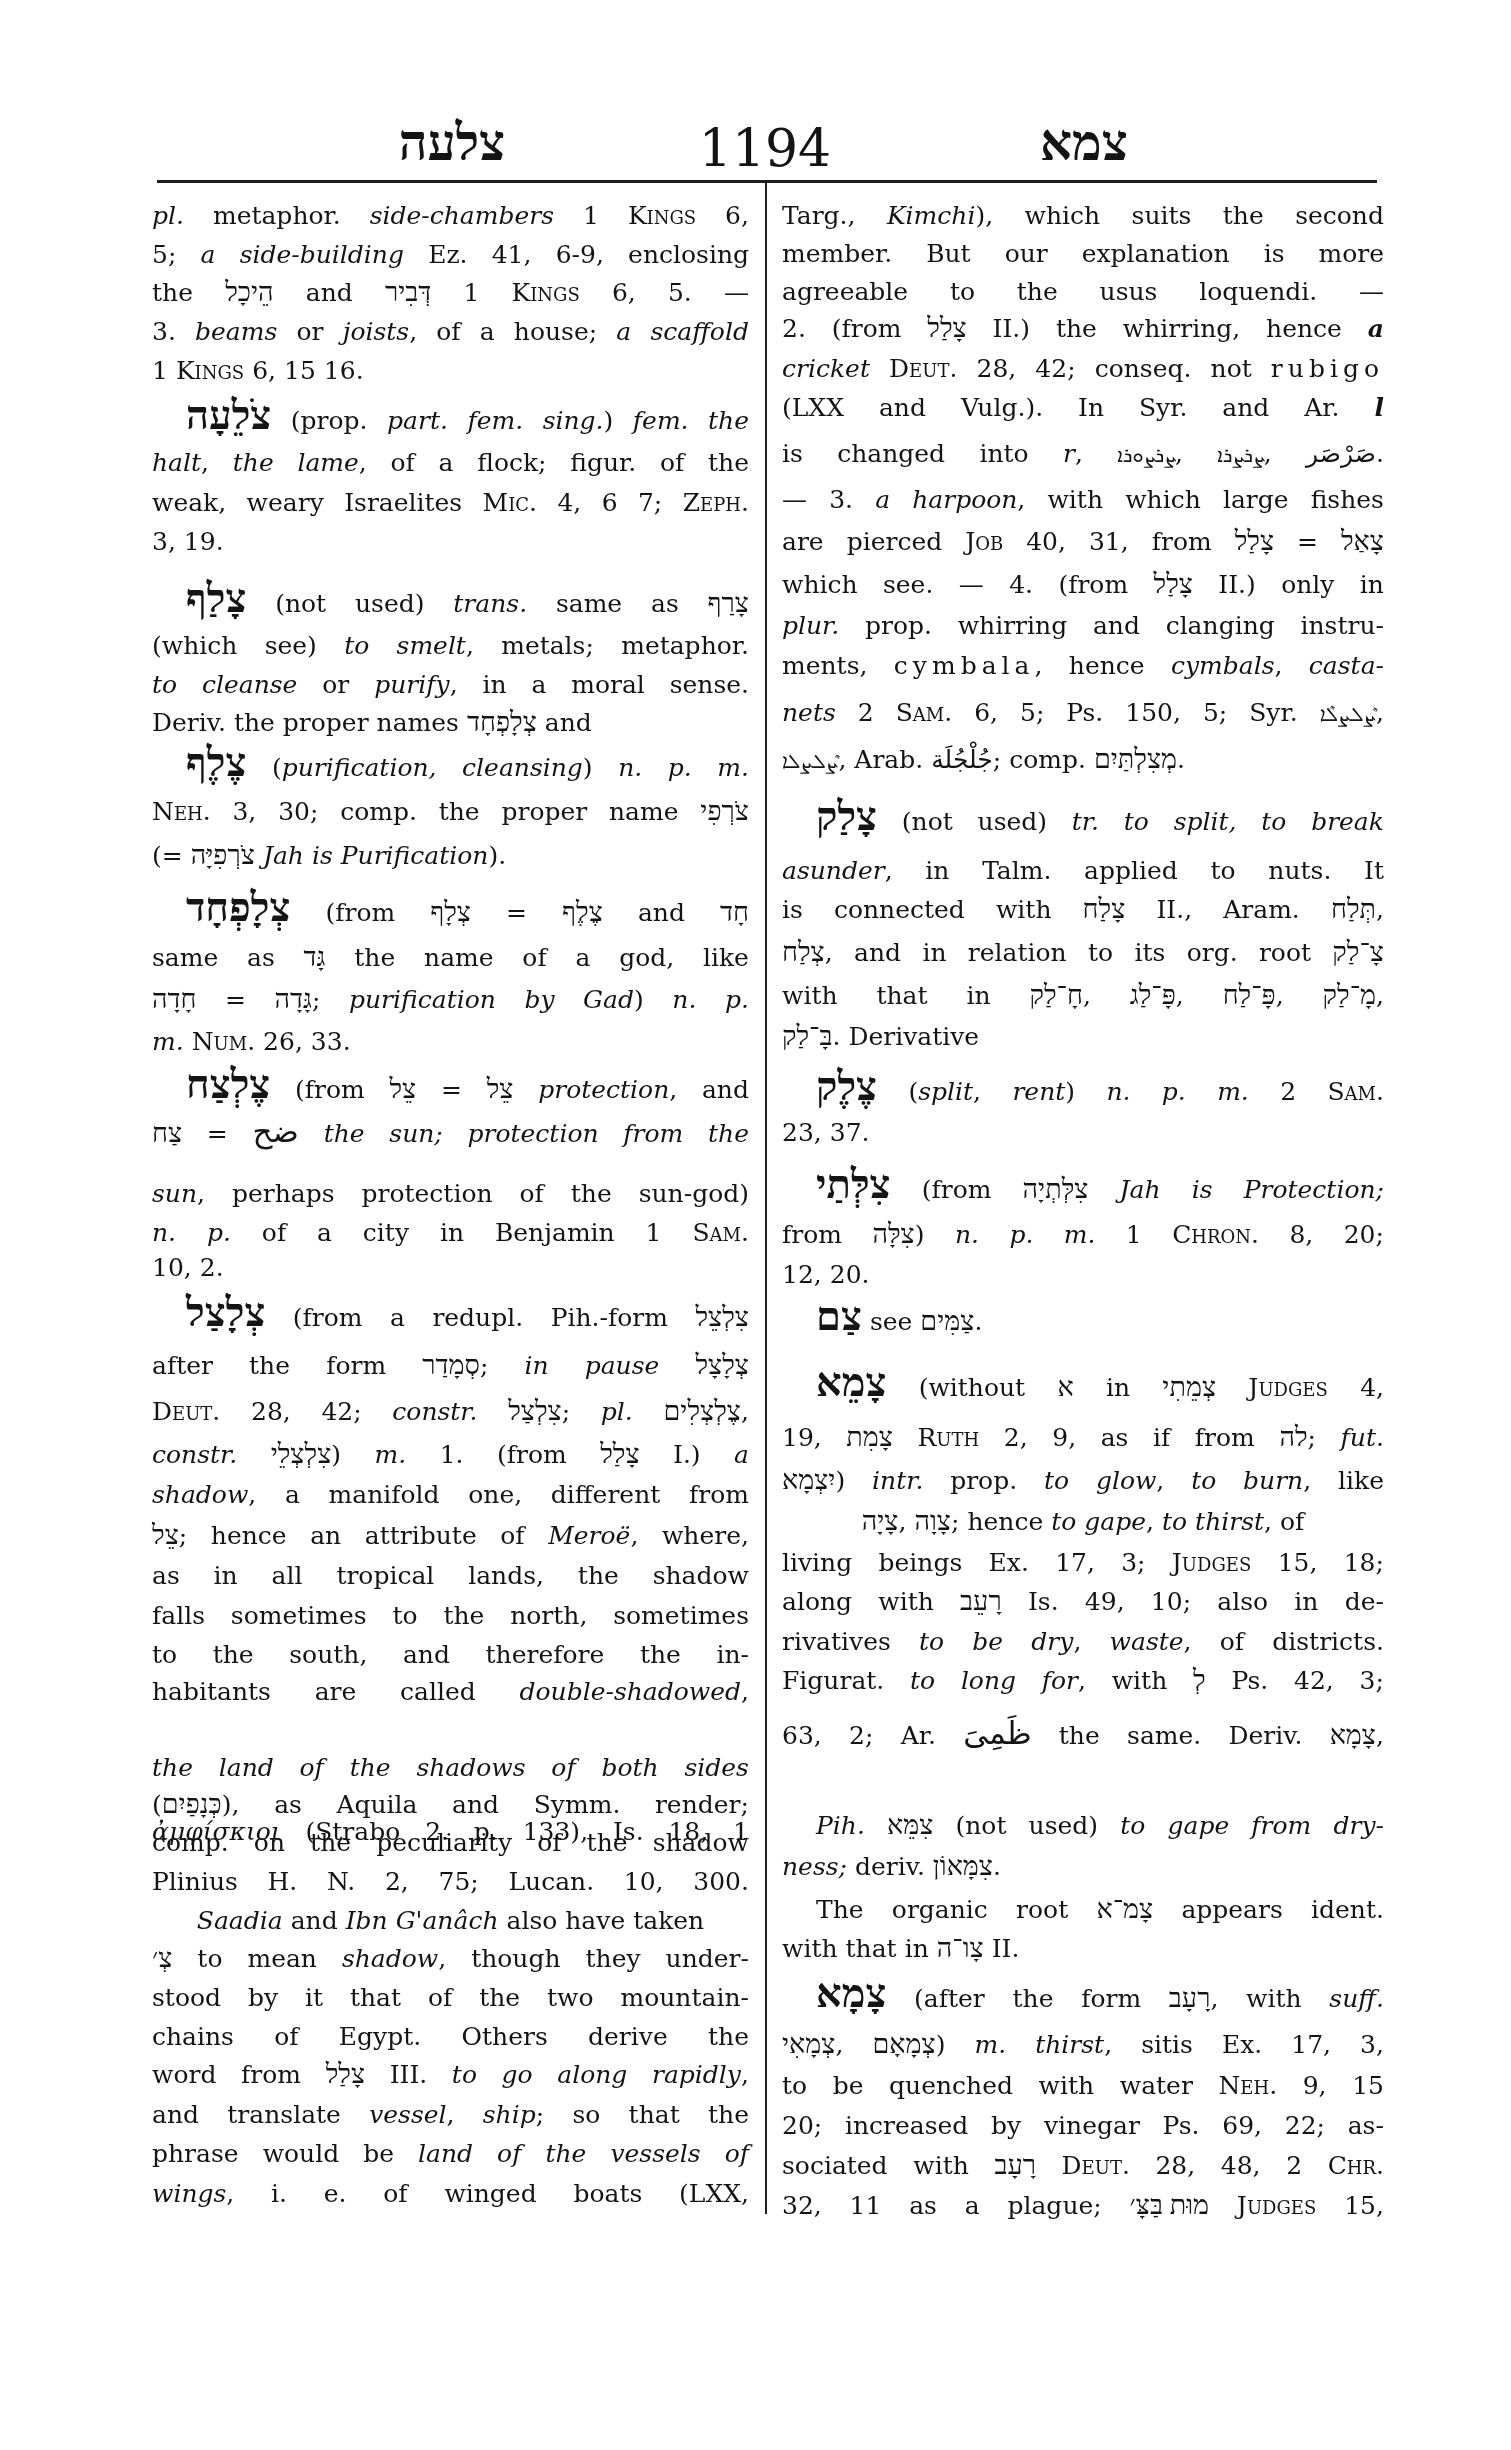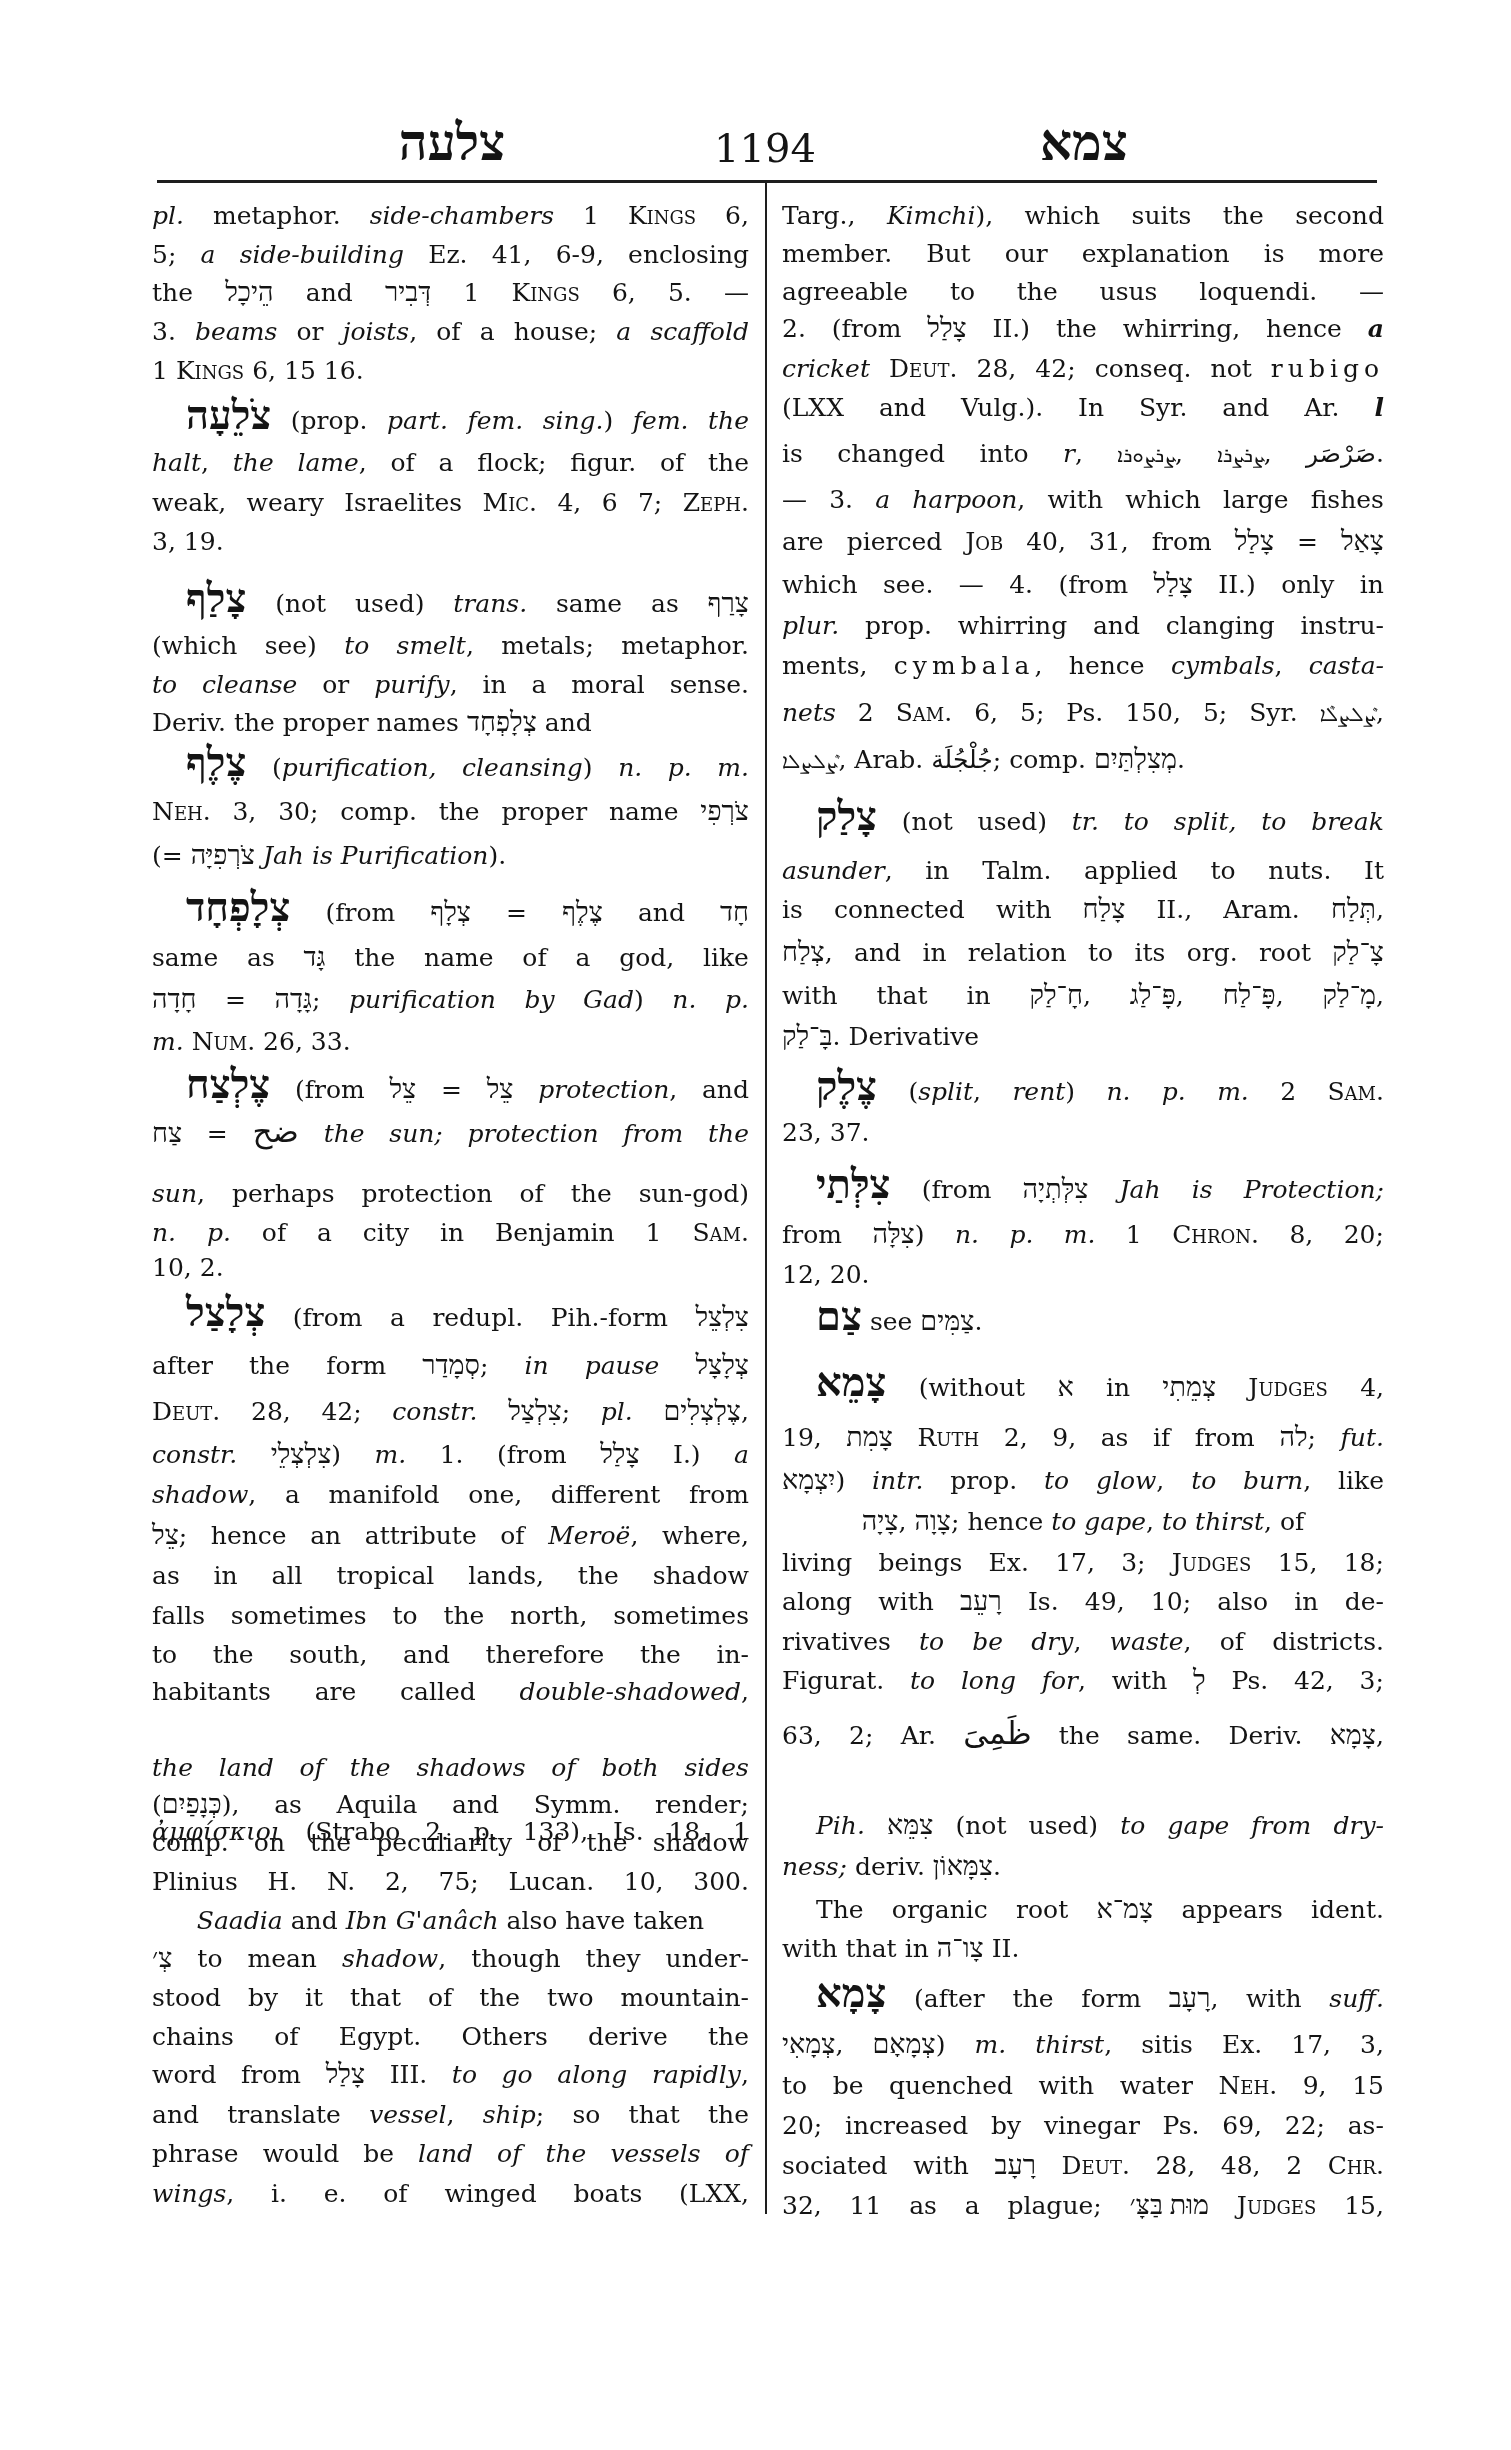--- a/index.html
+++ b/index.html
@@ -12,21 +12,21 @@
   
   .hdr { position: absolute; text-align: center; white-space: nowrap; }
   .hdr-heb {
     font-family: "Liberation Serif", "DejaVu Sans", serif; font-weight: bold;
     font-size: 50px; line-height: 56px; height: 56px; top: 115px; width: 180px;
     direction: rtl; unicode-bidi: isolate;
   }
   .hdr-left  { left: 362px; }
   .hdr-right { left: 994px; }
   .hdr-num {
-    font-family: "DejaVu Serif", serif; font-size: 40px; line-height: 45px;
+    font-family: "DejaVu Serif", serif; font-size: 52px; line-height: 45px;
     height: 45px; top: 126px; left: 675px; width: 180px;
   }
   .rule    { position: absolute; left: 157px; top: 180px; width: 1220px; height: 2.7px; background: #1e1e1e; }
   .divider { position: absolute; left: 765px; top: 183px; width: 1.8px; height: 2031px; background: #1e1e1e; }
 
   
   .col { position: absolute; top: 0; height: 2450px; }
   .col-left  { left: 152px; width: 597px; }
   .col-right { left: 782px; width: 602px; }
 

